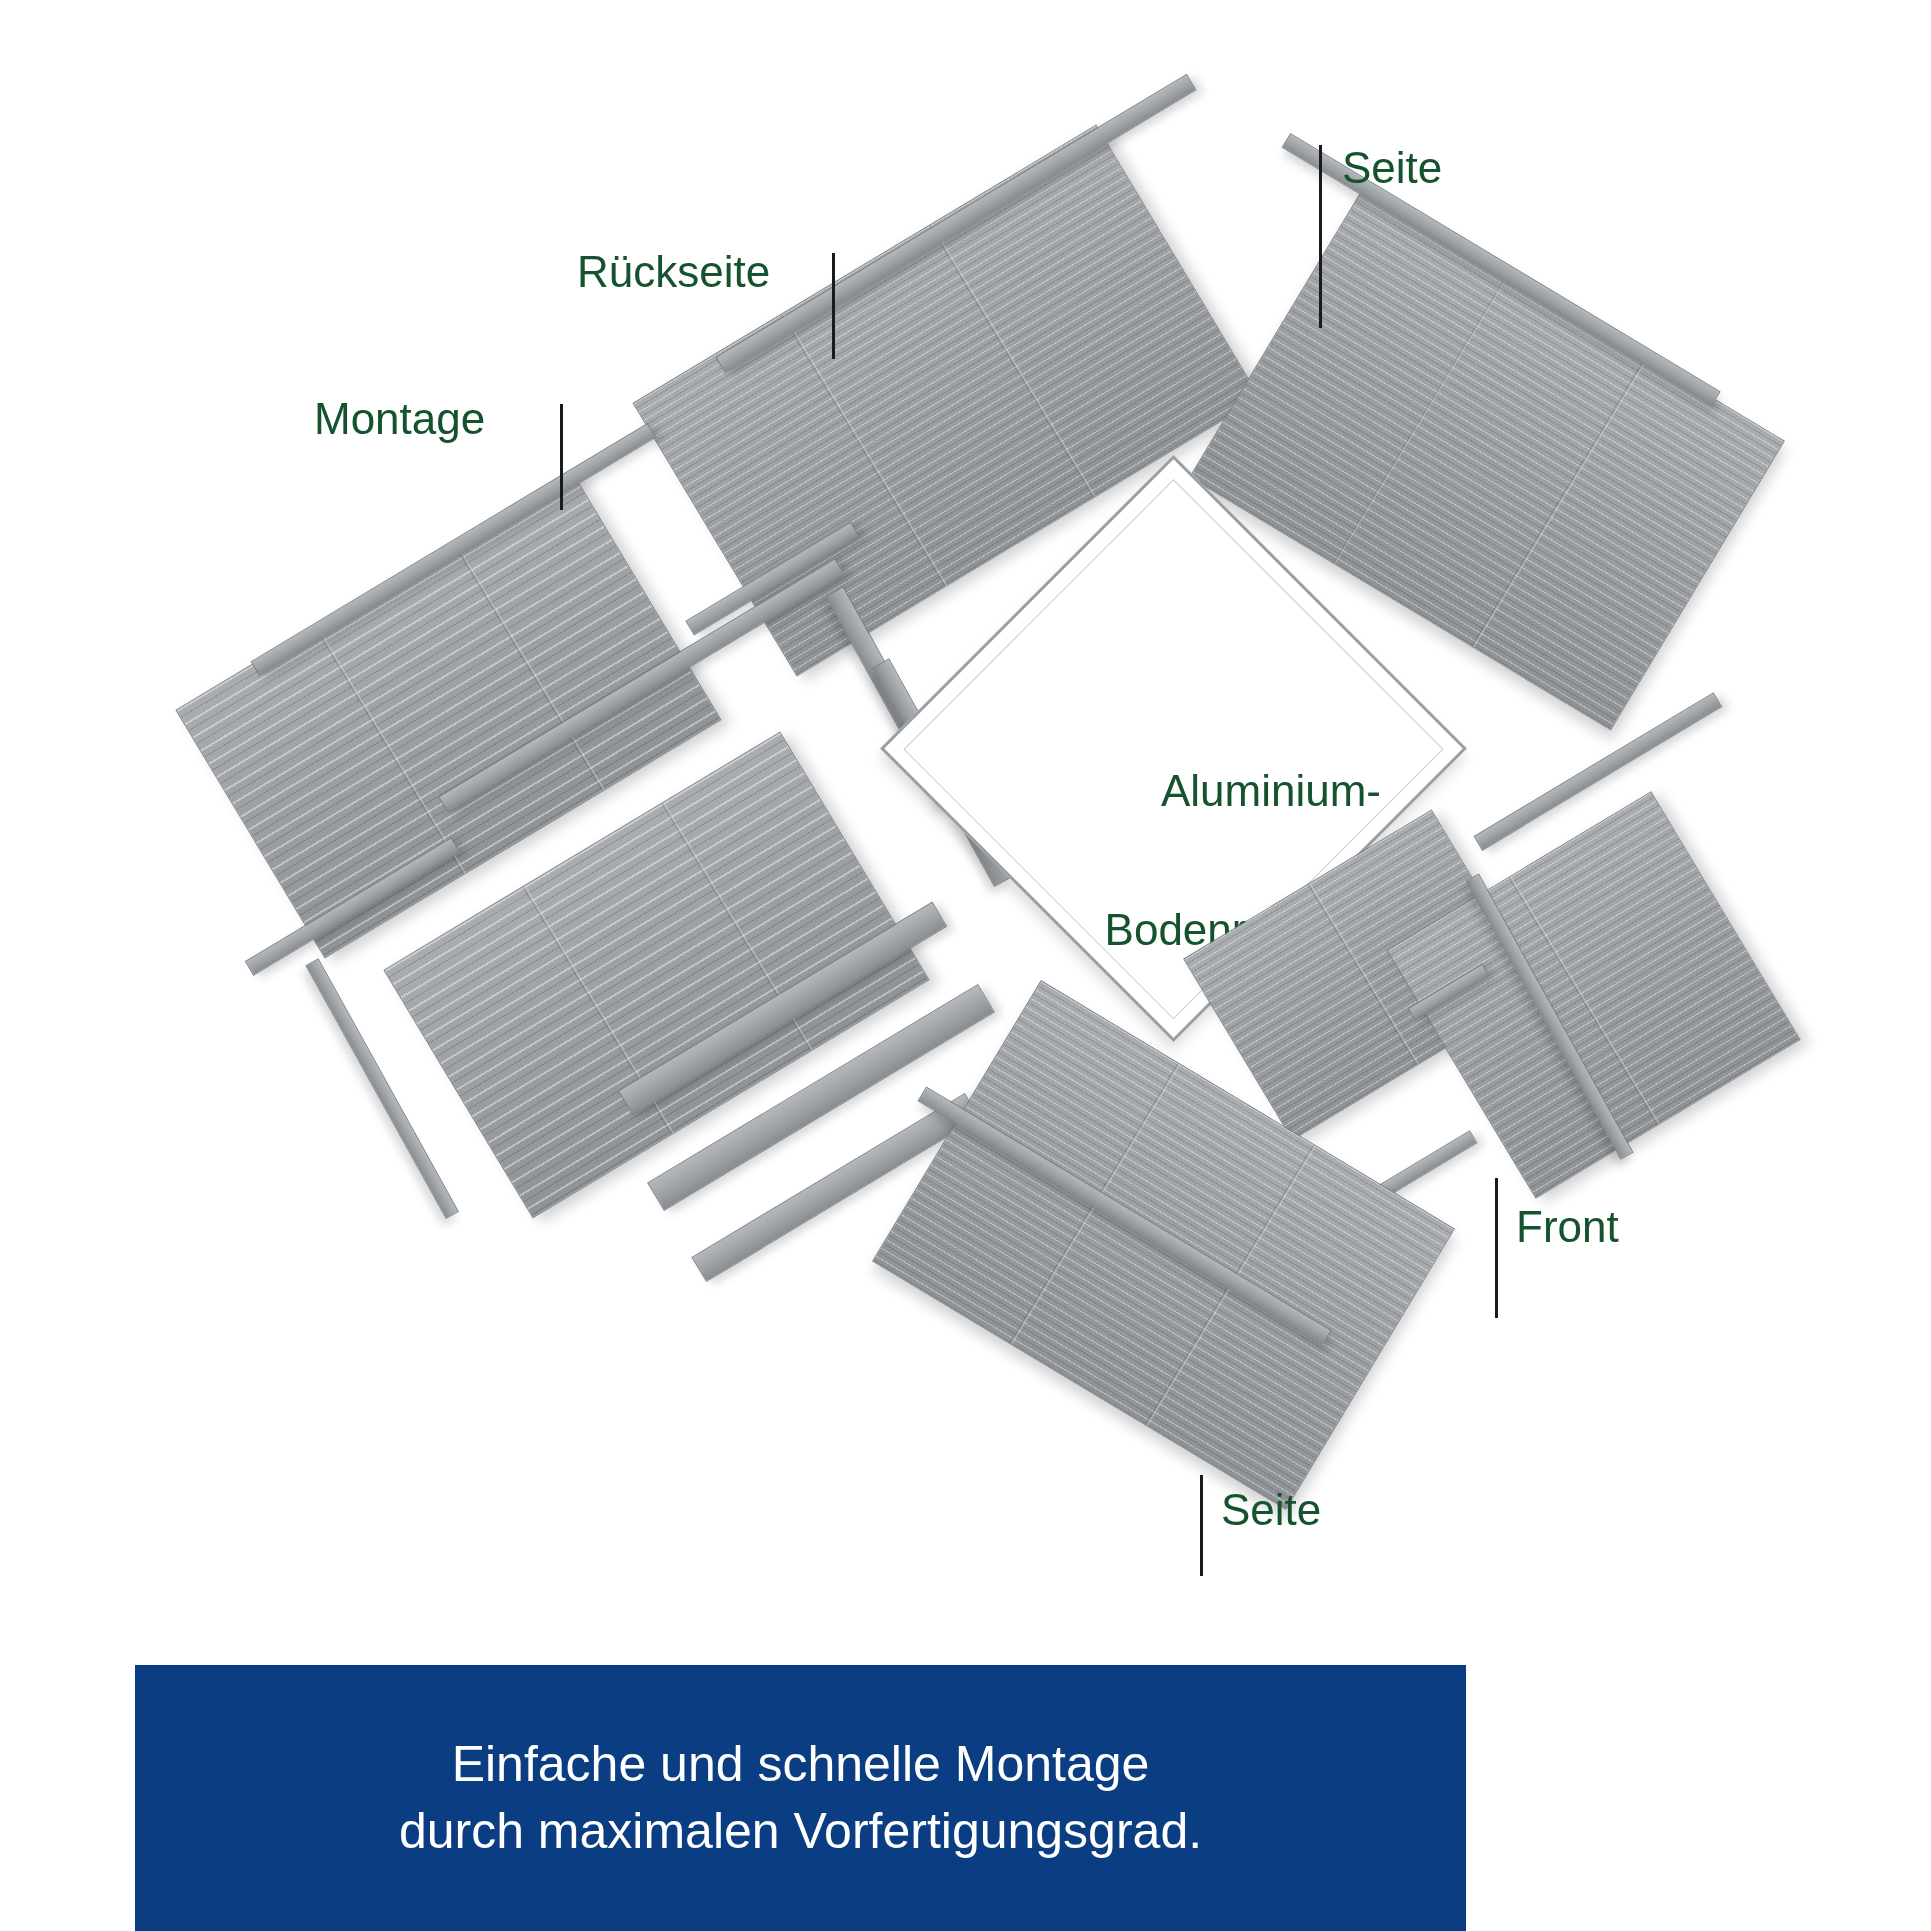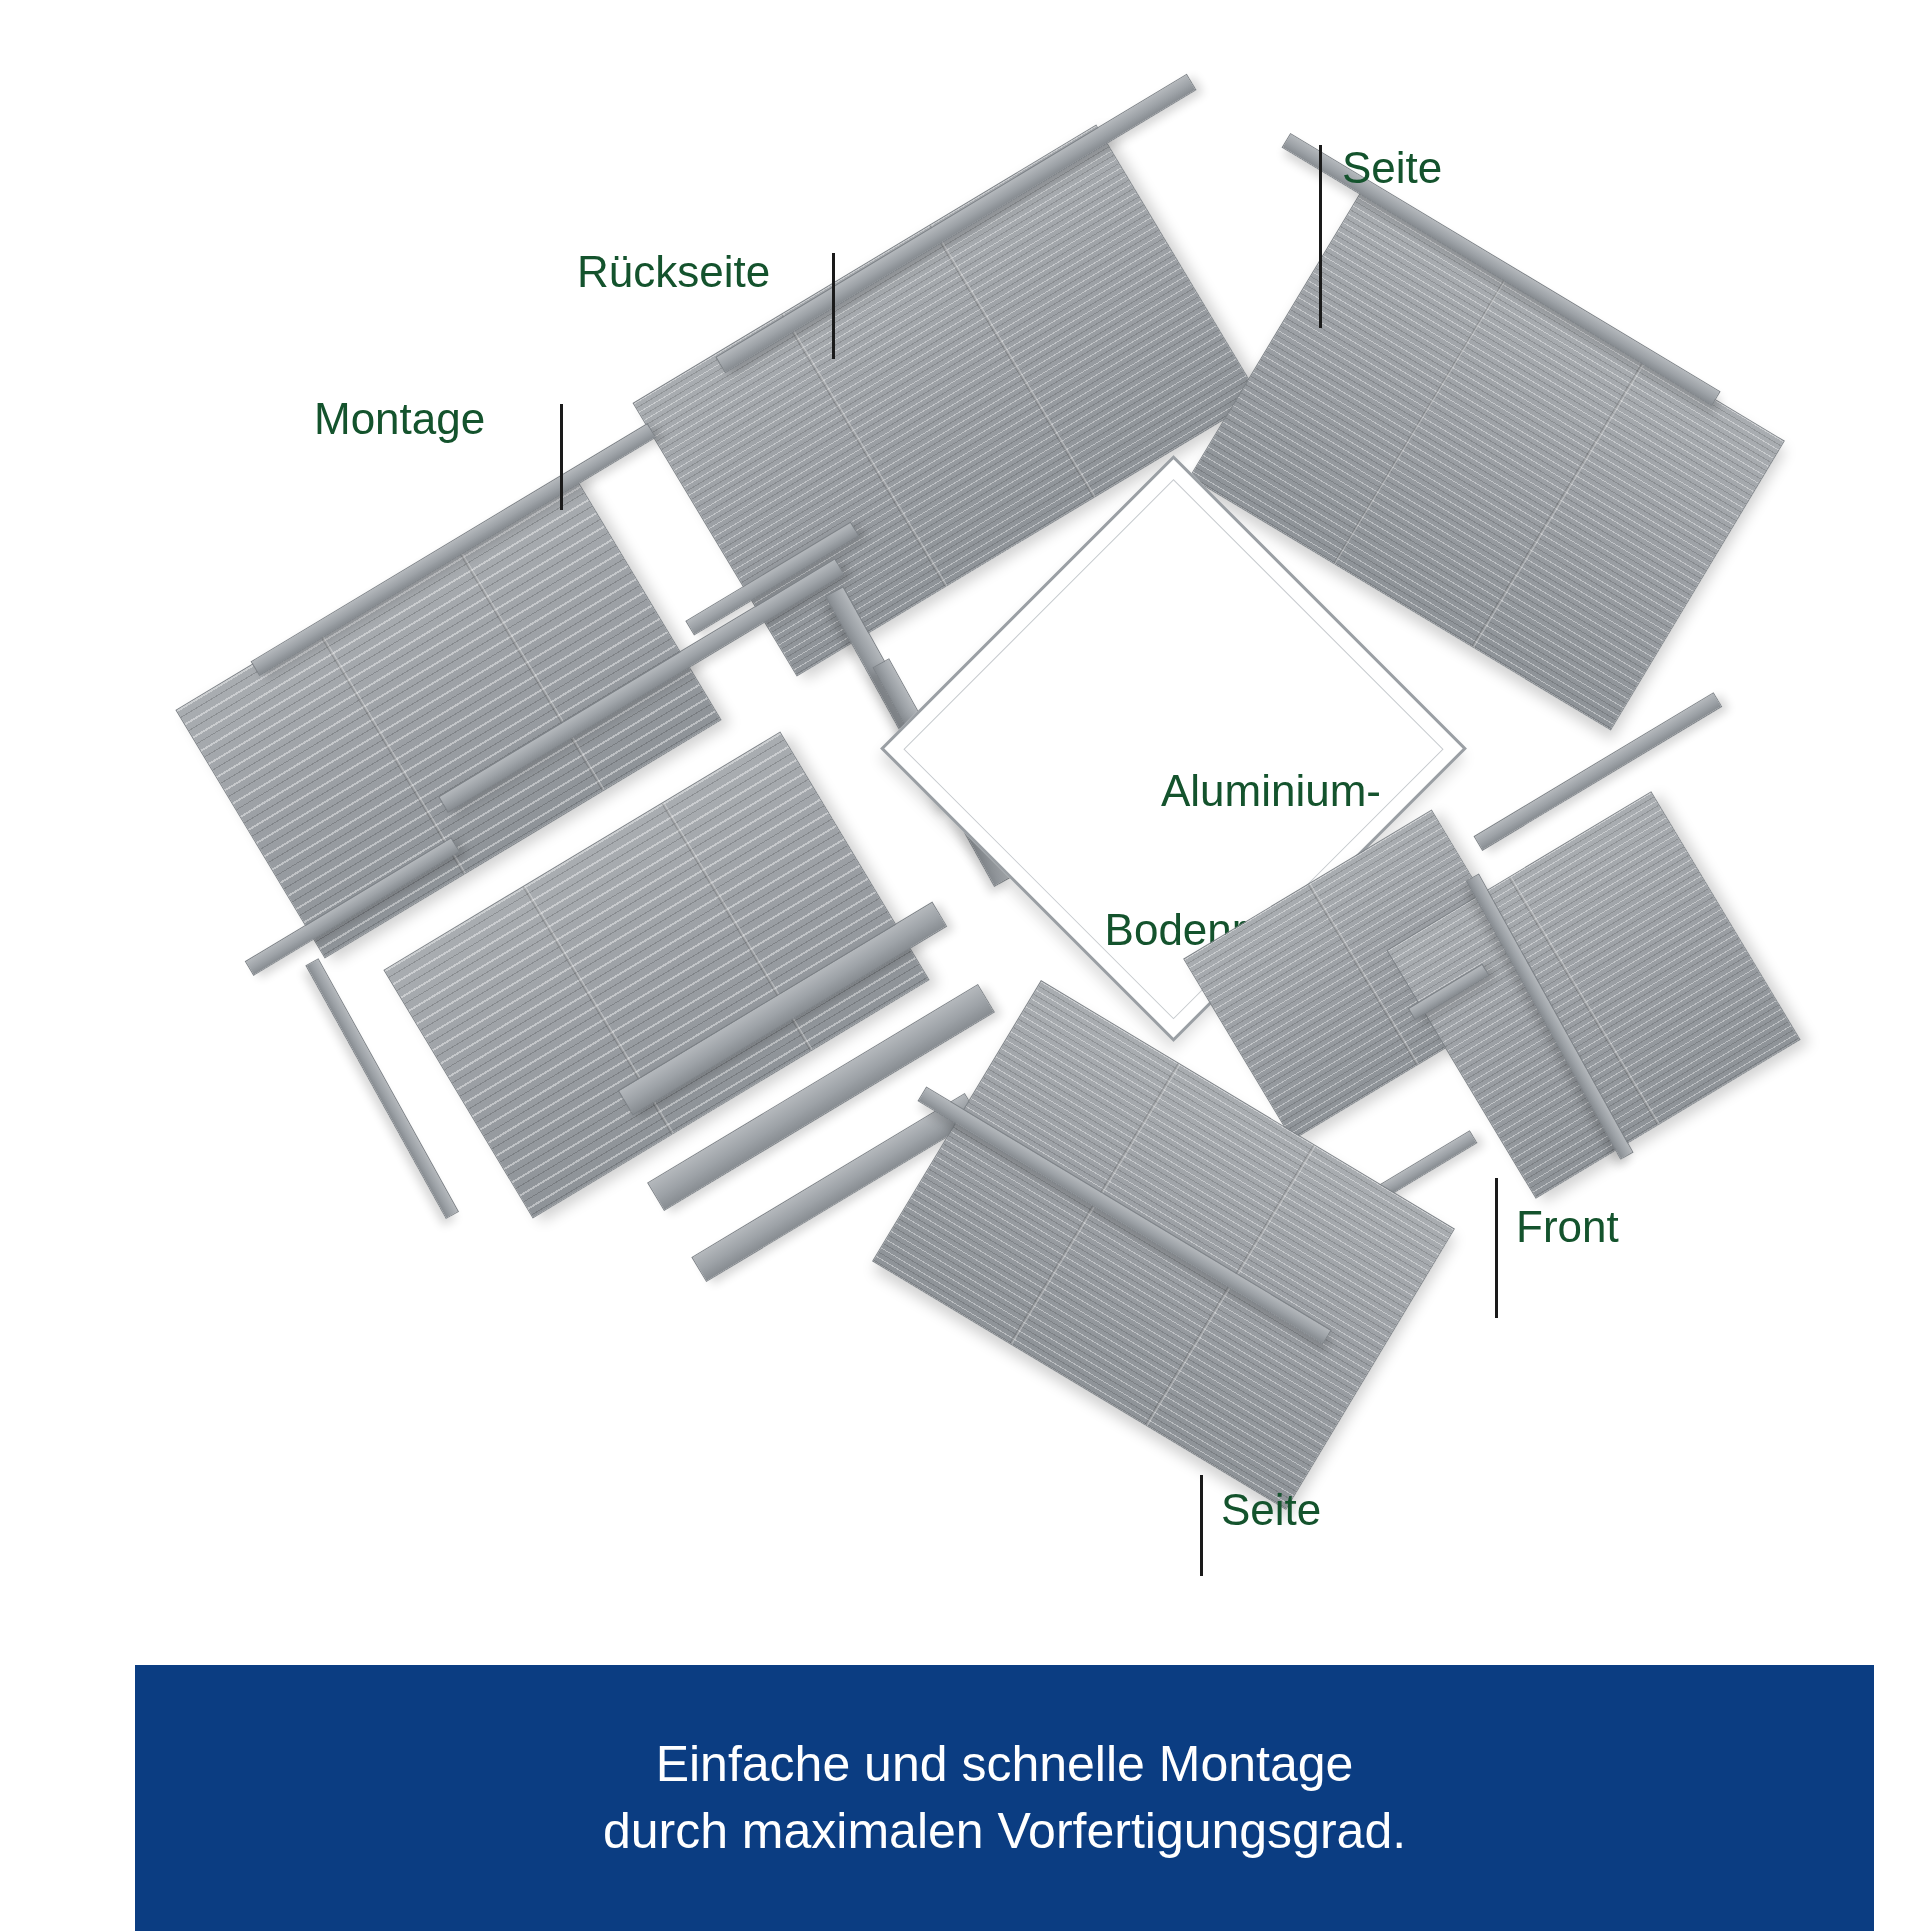--- a/index.html
+++ b/index.html
@@ -117,21 +117,21 @@
     position: absolute;
     background: #1a1a1a;
     width: 2.9px;
   }
 
   
   #banner {
     position: absolute;
     left: 135px;
     top: 1665px;
-    width: 1739px;
+    width: 1331px;
     height: 266px;
     background: #0b3d82;
     display: flex;
     justify-content: center;
     flex-direction: column;
   }
   #banner .line {
     color: #ffffff;
     font-size: 50px;
     line-height: 1.35;

